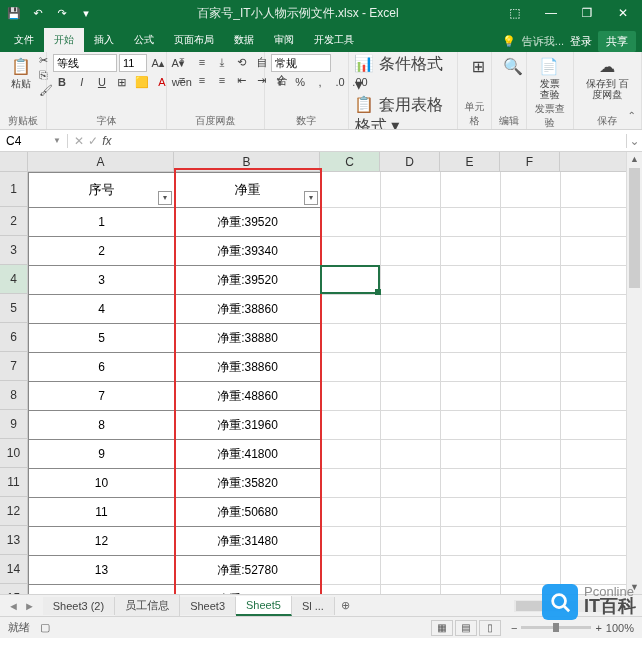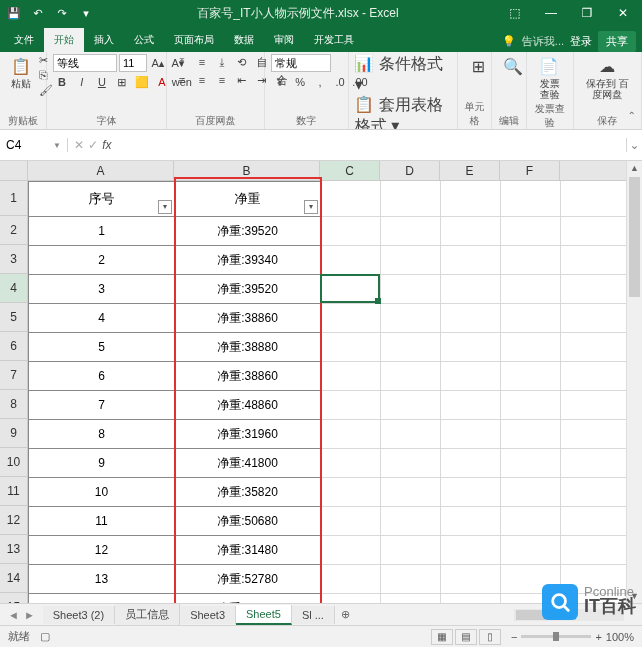--- a/index.html
+++ b/index.html
@@ -24,21 +24,21 @@
   .rgroup .label { text-align: center; font-size: 10px; color: #666; }
   .rgroup .content { display: flex; gap: 3px; align-items: flex-start; flex: 1; }
   .vbtn { display: flex; flex-direction: column; align-items: center; gap: 2px; padding: 2px; min-width: 30px; }
   .vbtn .ic { width: 20px; height: 20px; display: flex; align-items: center; justify-content: center; font-size: 16px; }
   .vbtn .lbl { font-size: 10px; text-align: center; line-height: 11px; }
   .smallrow { display: flex; gap: 2px; align-items: center; }
   .smallrow .sb { width: 18px; height: 16px; border: 1px solid transparent; display: flex; align-items: center; justify-content: center; font-size: 11px; }
   .font-sel { border: 1px solid #c0c0c0; background: #fff; padding: 1px 3px; font-size: 11px; height: 18px; }
   .collapse-btn { position: absolute; right: 6px; top: 110px; font-size: 10px; color: #666; }
   
-  .namebox-row { height: 31px; border-bottom: 1px solid #d4d4d4; display: flex; align-items: center; background: #fff; }
+  .namebox-row { height: 22px; border-bottom: 1px solid #d4d4d4; display: flex; align-items: center; background: #fff; }
   .namebox { width: 68px; border-right: 1px solid #d4d4d4; padding: 0 6px; font-size: 12px; display: flex; align-items: center; justify-content: space-between; }
   .fx-btns { display: flex; gap: 4px; padding: 0 6px; color: #aaa; }
   .formula-bar { flex: 1; padding: 0 4px; }
   .fb-expand { width: 16px; text-align: center; color: #888; border-left: 1px solid #d4d4d4; }
   
   .sheet-area { position: relative; height: 442px; overflow: hidden; background: #fff; }
   .corner { position: absolute; left: 0; top: 0; width: 28px; height: 20px; background: #e6e6e6; border-right: 1px solid #ccc; border-bottom: 1px solid #ccc; }
   .col-headers { position: absolute; left: 28px; top: 0; right: 16px; height: 20px; display: flex; background: #e6e6e6; border-bottom: 1px solid #ccc; }
   .col-h { border-right: 1px solid #ccc; text-align: center; font-size: 12px; color: #333; line-height: 20px; }
   .col-h.sel { background: #d4e6d9; }

